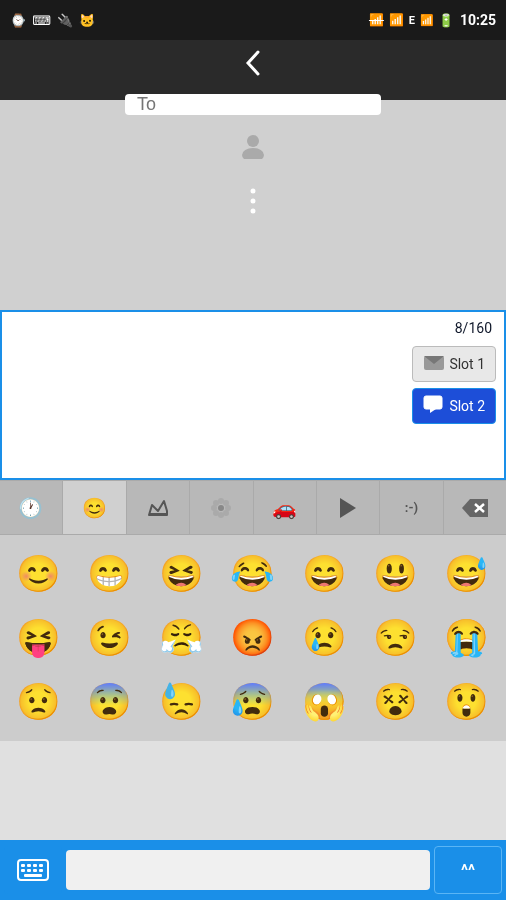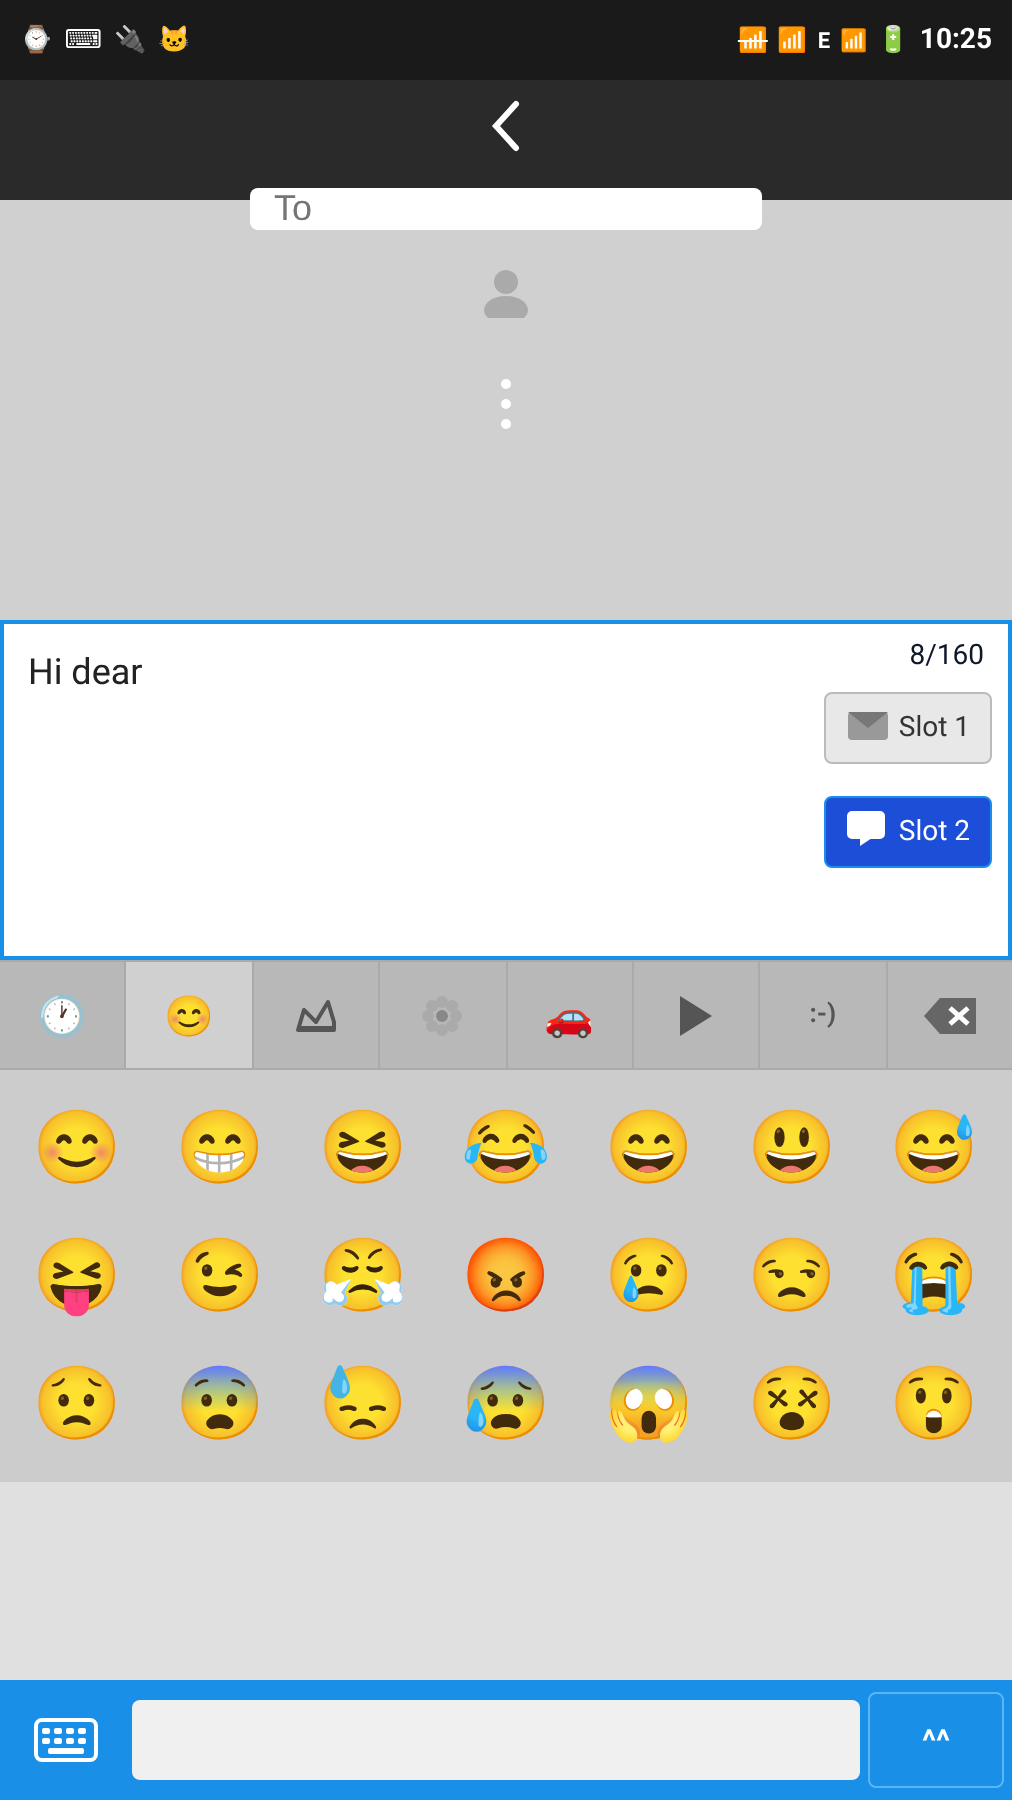--- a/index.html
+++ b/index.html
@@ -98,21 +98,21 @@
       color: #222;
       margin-top: 4px;
       width: calc(100% - 100px);
     }
     .slot-buttons {
       position: absolute;
       right: 8px;
       top: 34px;
       display: flex;
       flex-direction: column;
-      gap: 16px;
+      gap: 6px;
     }
     .slot-btn {
       display: flex;
       align-items: center;
       gap: 4px;
       padding: 6px 10px;
       border-radius: 4px;
       font-size: 14px;
       cursor: pointer;
       border: 1px solid #bbb;
@@ -264,21 +264,20 @@
       <circle cx="3" cy="13" r="2.5" fill="white"></circle>
       <circle cx="3" cy="23" r="2.5" fill="white"></circle>
     </svg>
   </div>
 </div>
 
 <div id="message-area"></div>
 
 <div id="compose-box">
   <div id="char-count">8/160</div>
-  <div id="message-text">Hi dear</div>
   <div class="slot-buttons">
     <div class="slot-btn">
       <span class="slot-icon">
         <svg width="22" height="18" viewBox="0 0 22 18">
           <rect x="1" y="3" width="20" height="14" rx="2" fill="#999"></rect>
           <polygon points="1,3 11,11 21,3" fill="#777"></polygon>
         </svg>
       </span>
       <span>Slot 1</span>
     </div>

